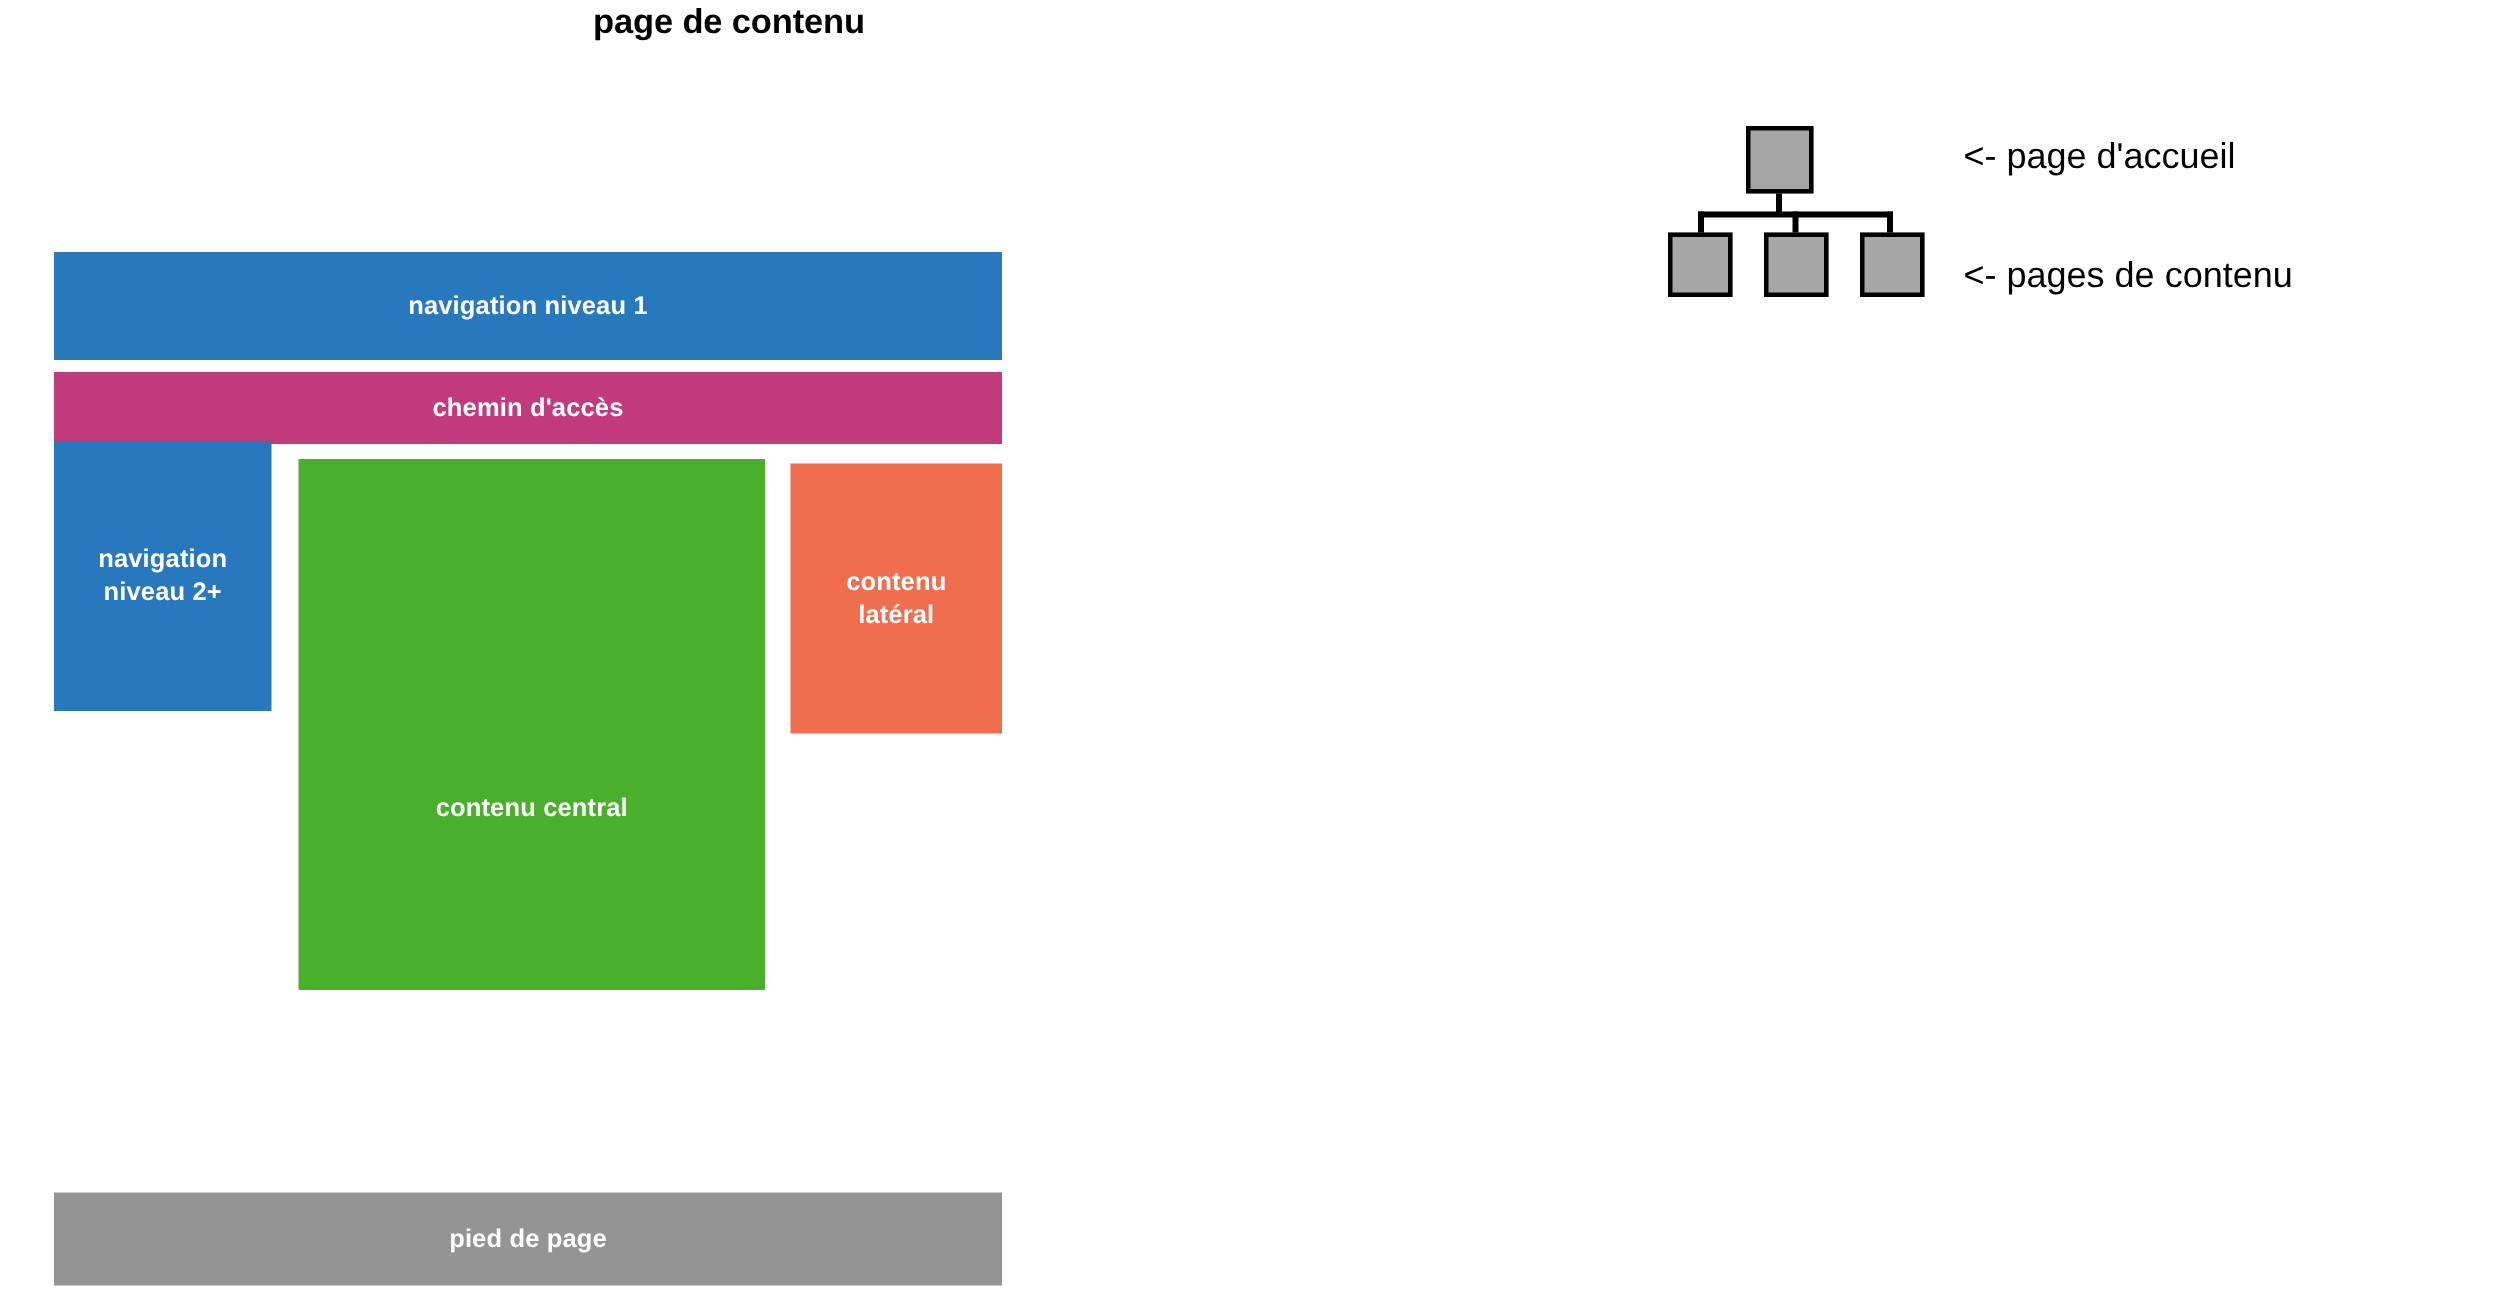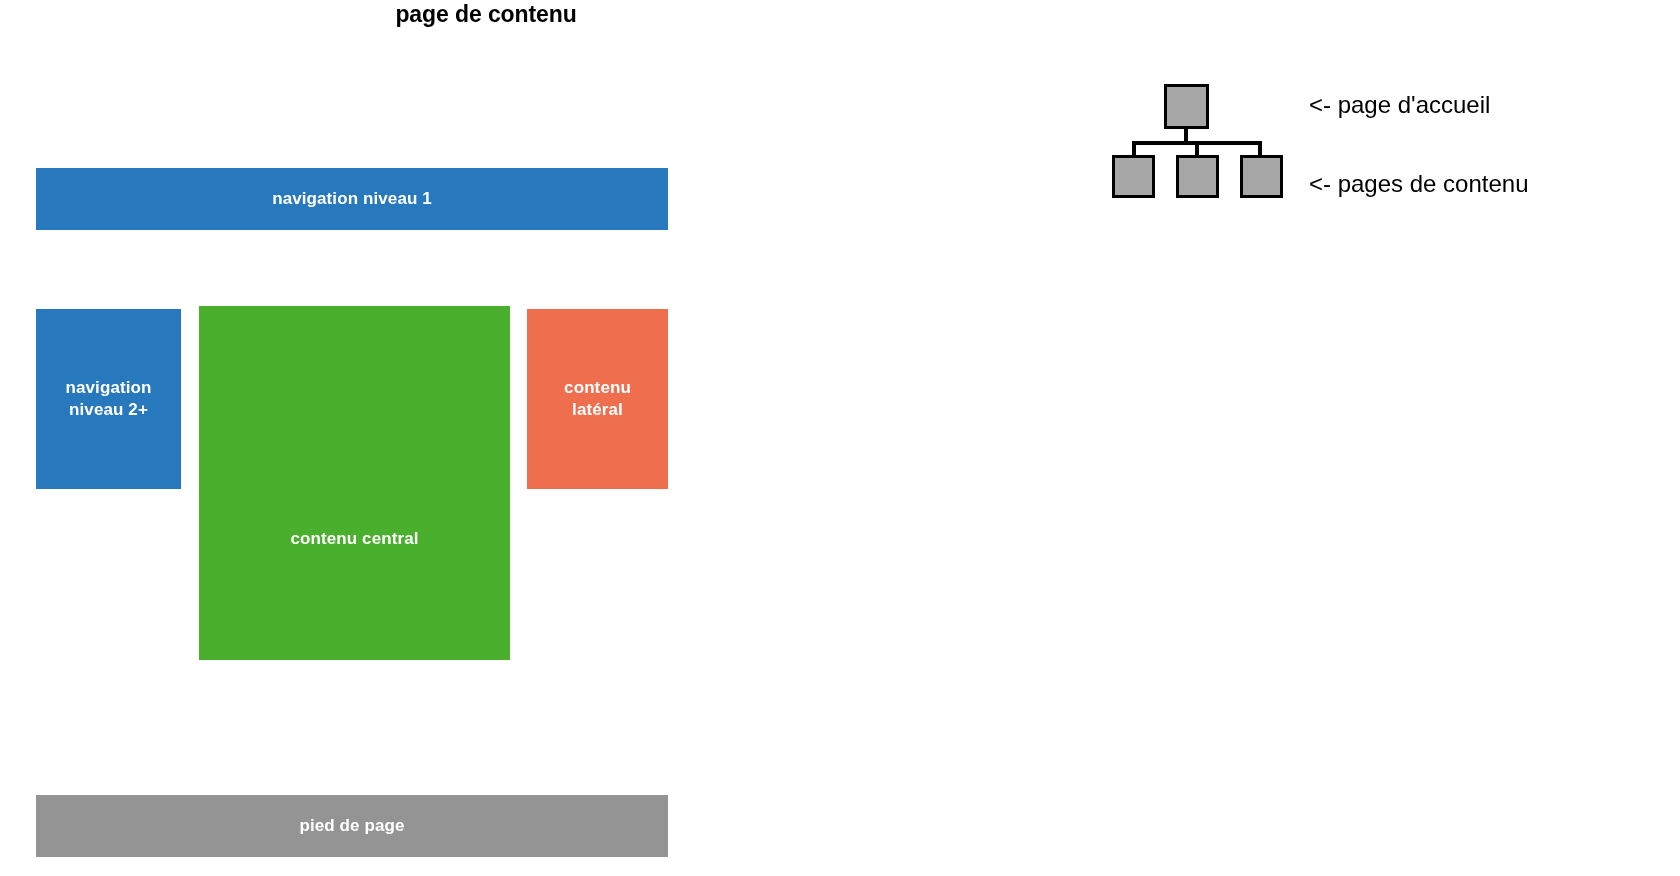--- a/index.html
+++ b/index.html
@@ -70,31 +70,31 @@
     padding: 0 6px;
   }
 
   #block-header {
     left: 36px;  top: 88px;
     width: 632px; height: 60px;
     background: #949494;
   }
   #block-nav1 {
     left: 36px;  top: 168px;
-    width: 632px; height: 62px;
+    width: 632px; height: 72px;
     background: #2878bd;
     align-items: center;
   }
   #block-breadcrumb {
     left: 36px;  top: 248px;
     width: 632px; height: 48px;
     background: #c13b7c;
   }
   #block-nav2 {
-    left: 36px;  top: 309px;
+    left: 36px;  top: 294px;
     width: 145px; height: 180px;
     background: #2878bd;
   }
   #block-main {
     left: 199px; top: 306px;
     width: 311px; height: 354px;
     background: #4aaf2c;
     align-items: center;
     padding-top: 111px;
   }
@@ -191,20 +191,23 @@
   <h1 id="page-title">page de contenu</h1>
 </div>
 
 <div id="wireframe">
 
 
   <div class="block" id="block-nav1">
     <span class="block-label">navigation niveau 1</span>
   </div>
 
+  <div class="block" id="block-breadcrumb">
+    <span class="block-label">chemin d'accès</span>
+  </div>
 
   <div class="block" id="block-nav2">
     <span class="block-label">navigation
 niveau 2+</span>
   </div>
 
   <div class="block" id="block-main">
     <span class="block-label">contenu central</span>
   </div>
 

